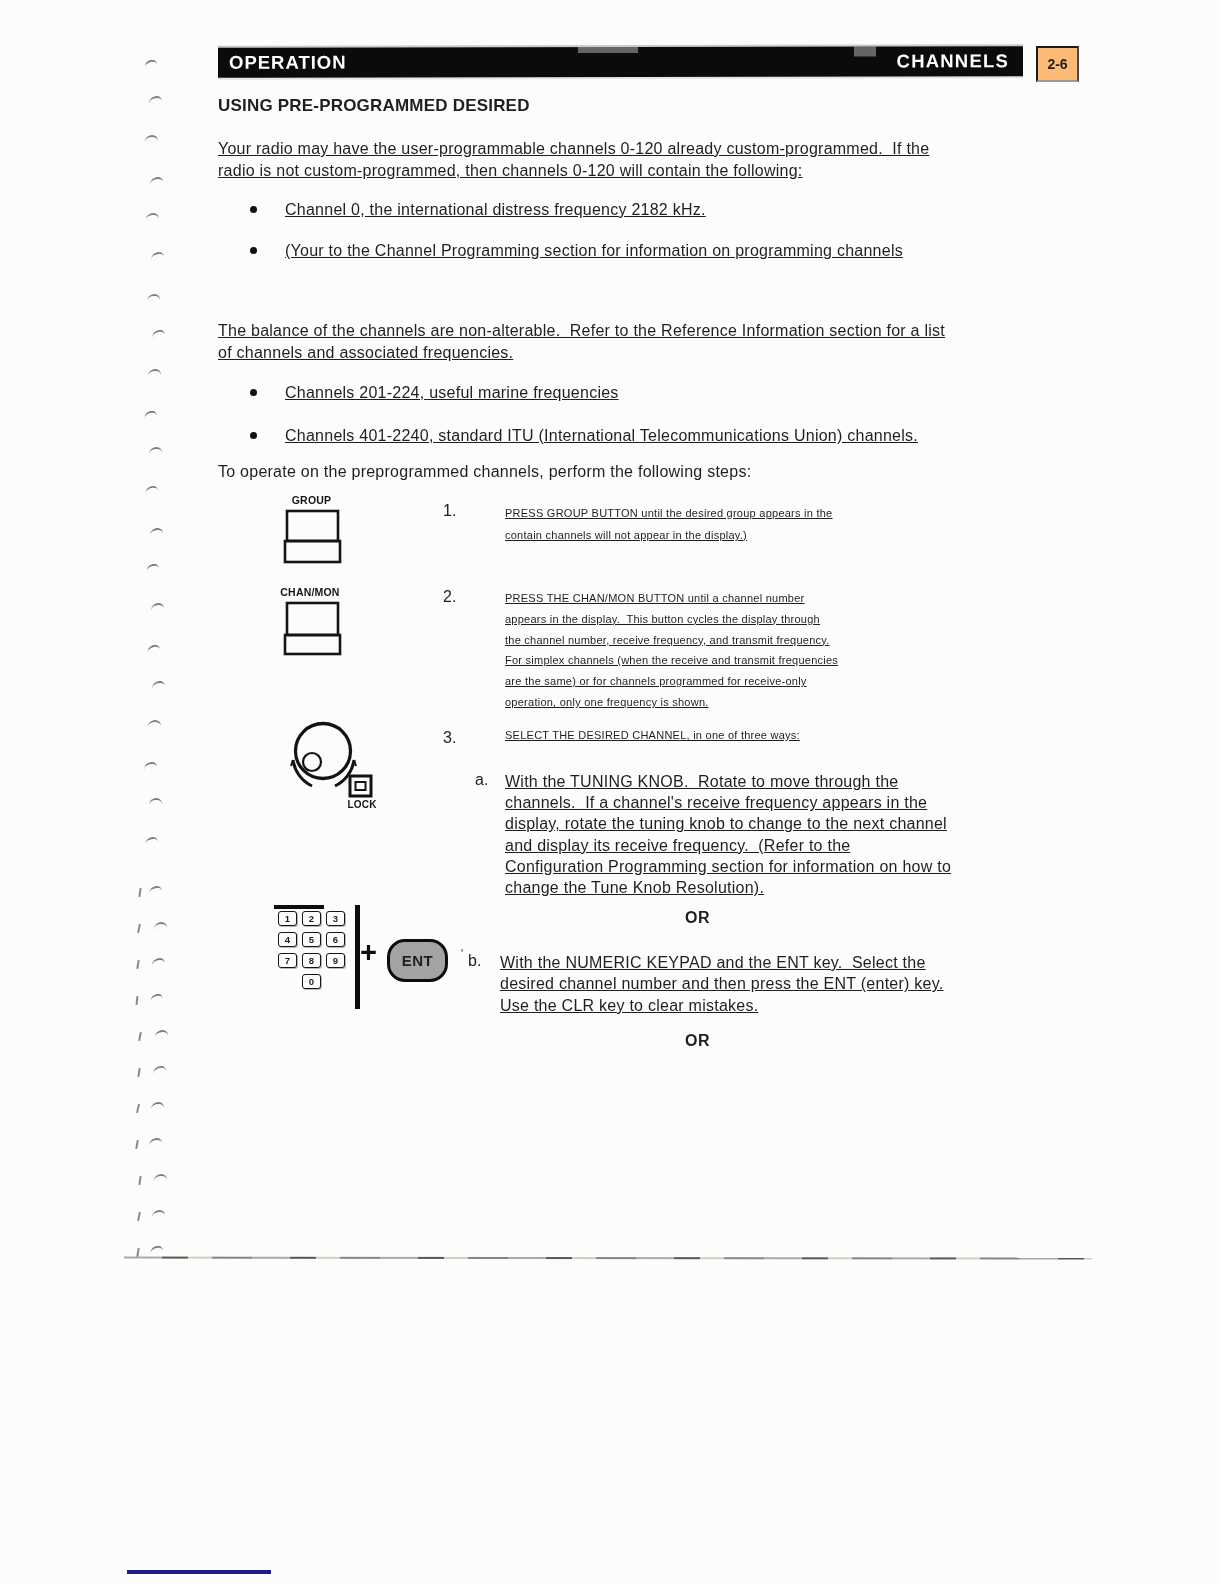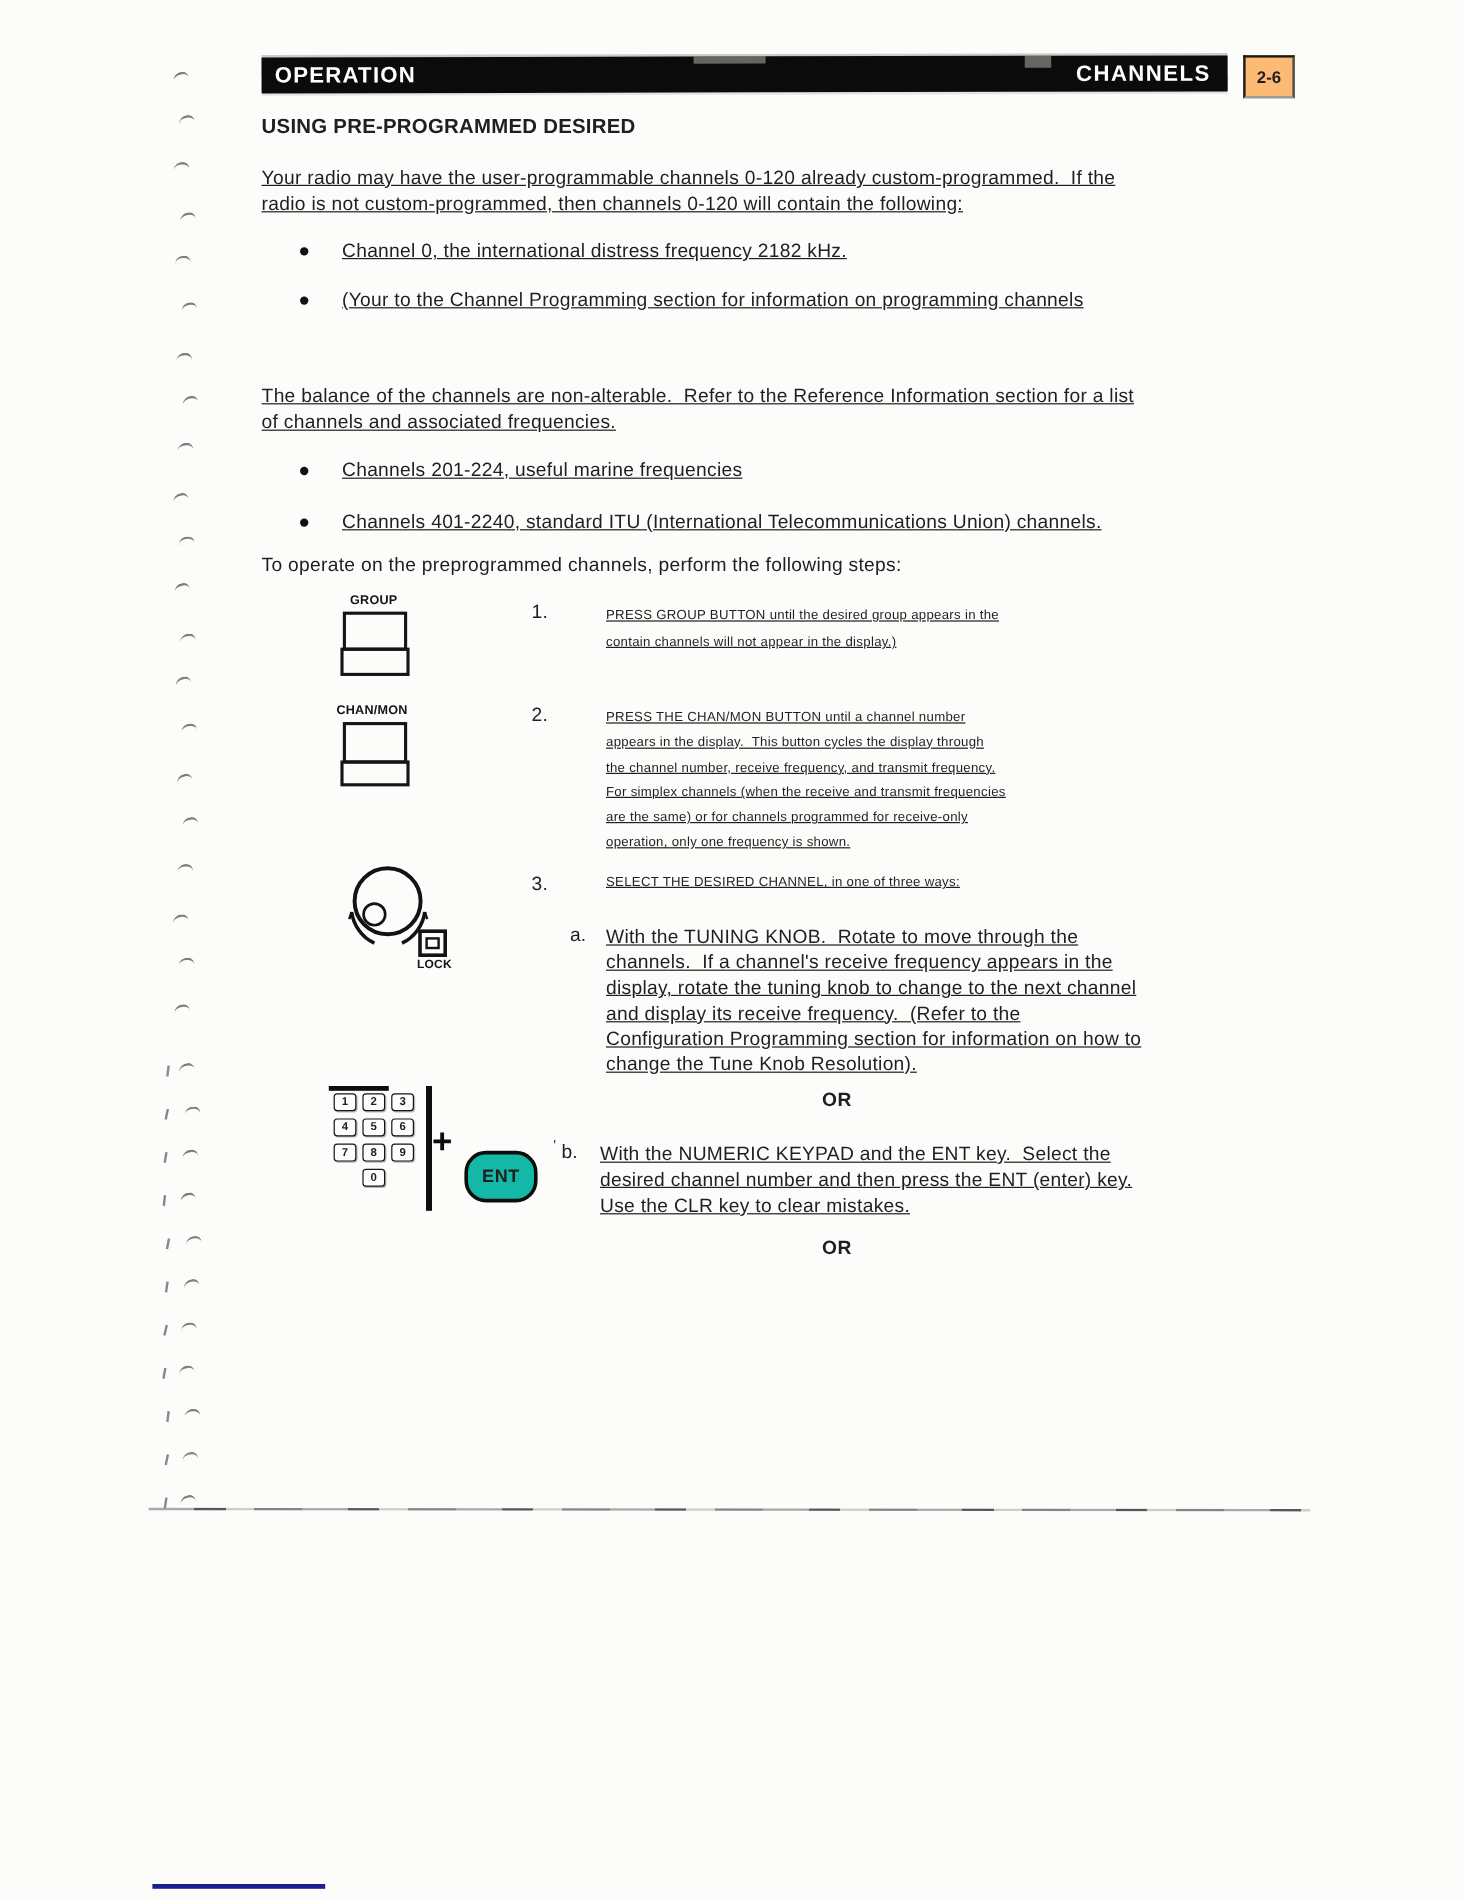--- a/index.html
+++ b/index.html
@@ -63,21 +63,21 @@
   .svg-knob{left:286px;top:710px;}
   
   .keypad{position:absolute;left:266px;top:898px;width:180px;height:116px;}
   .kp-top{position:absolute;left:8px;top:7px;width:50px;height:4px;background:#0d0d0d;}
   .kp-right{position:absolute;left:89px;top:7px;width:5px;height:104px;background:#0d0d0d;}
   .kp-key{position:absolute;width:17px;height:13px;border:1.7px solid #151515;border-radius:3px;
           display:flex;align-items:center;justify-content:center;
           font-size:9.5px;font-weight:bold;background:#fdfdfc;box-shadow:1px 1px 0 rgba(60,60,60,.35);}
   .kp-plus{position:absolute;left:94px;top:38px;font-size:29px;font-weight:bold;color:#0d0d0d;}
   .kp-ent{position:absolute;left:121px;top:41px;width:55px;height:37px;border:3.6px solid #0d0d0d;border-radius:18px;
-          display:flex;align-items:center;justify-content:center;font-weight:bold;font-size:15px;letter-spacing:.5px;background:#14b8a6;margin-top:20px;}
+          display:flex;align-items:center;justify-content:center;font-weight:bold;font-size:15px;letter-spacing:.5px;background:#a3a3a3;}
   
   .mark-dash{position:absolute;width:13px;height:5px;border-top:2px solid #4e4e4e;
              border-radius:60% 40% 0 0 / 100% 80% 0 0;opacity:.72;}
   .mark-tick{position:absolute;width:2px;height:9px;background:#575757;opacity:.7;}
   .faint-rule{
     position:absolute;left:124px;top:1257px;width:968px;height:2px;
     background:repeating-linear-gradient(90deg,#9a9a9a 0 38px,#3a3a3a 38px 64px,#c4c4c0 64px 88px,#6f6f6f 88px 128px);
     opacity:.85;transform:rotate(.06deg);
   }
   .blue-line{position:absolute;left:127px;top:1570px;width:144px;height:3.5px;background:#1c1e8e;}

